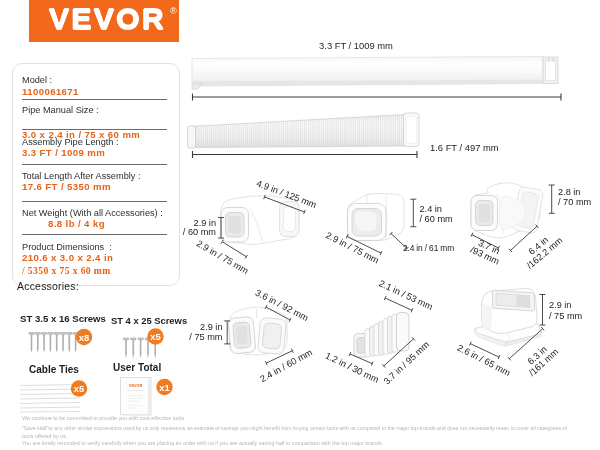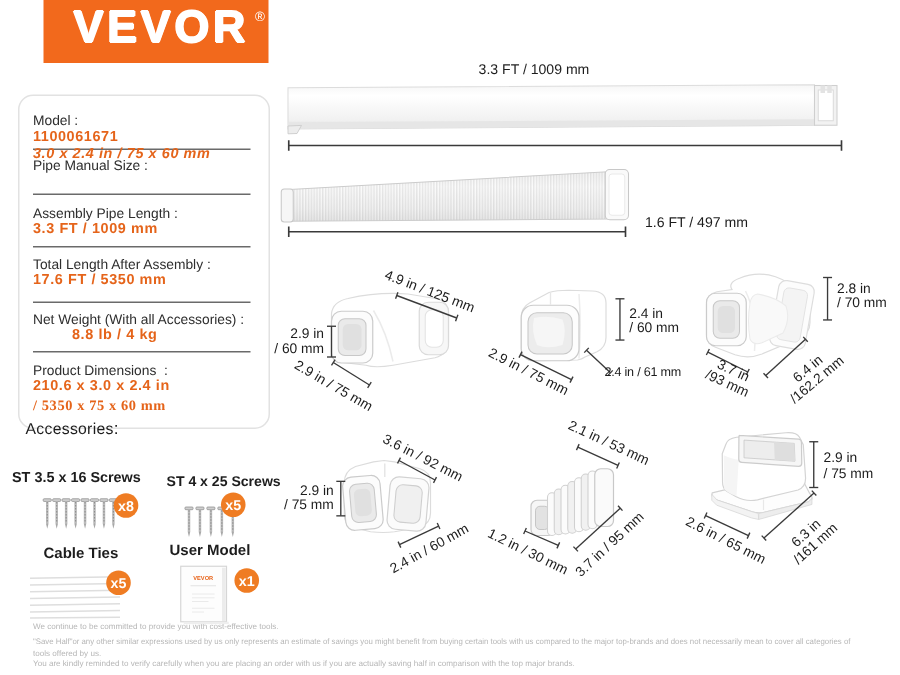--- a/index.html
+++ b/index.html
@@ -17,48 +17,48 @@
   <span class="abs" style="left:141px;top:6px;font-size:9px;">®</span>
 </div>
 
 <div class="abs" style="left:12px;top:63px;width:166px;height:221px;border:1px solid #e2e2e2;border-radius:10px;background:#fff;"></div>
 
 <div class="lab" style="top:76px;">Model :</div>
 <div class="val" style="top:86.5px;">1100061671</div>
 <div class="sep" style="top:99px;"></div>
 
 <div class="lab" style="top:106px;">Pipe Manual Size :</div>
-<div class="val" style="top:98px;font-style:italic;">3.0 x 2.4 in / 75 x 60 mm</div>
+<div class="val" style="top:130px;">3.0 x 2.4 in / 75 x 60 mm</div>
 <div class="sep" style="top:129px;"></div>
 
 <div class="lab" style="top:138px;">Assembly Pipe Length :</div>
 <div class="val" style="top:147.5px;">3.3 FT / 1009 mm</div>
 <div class="sep" style="top:164px;"></div>
 
 <div class="lab" style="top:172px;">Total Length After Assembly :</div>
 <div class="val" style="top:182px;">17.6 FT / 5350 mm</div>
 <div class="sep" style="top:200.5px;"></div>
 
 <div class="lab" style="top:209px;">Net Weight (With all Accessories) :</div>
 <div class="val" style="top:219px;padding-left:26px;">8.8 lb / 4 kg</div>
 <div class="sep" style="top:233.8px;"></div>
 
 <div class="lab" style="top:242.5px;">Product Dimensions&nbsp; :</div>
 <div class="val" style="top:252.5px;">210.6 x 3.0 x 2.4 in</div>
 <div class="val" style="top:265.5px;font-family:Liberation Serif, serif;">/ 5350 x 75 x 60 mm</div>
 
 <div class="abs" style="left:17px;top:280px;font-size:10.5px;font-weight:normal;letter-spacing:0.2px;color:#1d1d1d;">Accessories<span style="font-size:11.5px;">:</span></div>
 
-<div class="abs" style="left:8px;top:312.5px;font-size:9.6px;font-weight:bold;color:#1d1d1d;">ST 3.5 x 16 Screws</div>
+<div class="abs" style="left:20px;top:312.5px;font-size:9.6px;font-weight:bold;color:#1d1d1d;">ST 3.5 x 16 Screws</div>
 
 <div class="abs" style="left:111px;top:315px;font-size:9.4px;font-weight:bold;color:#1d1d1d;">ST 4 x 25 Screws</div>
 
 <div class="abs" style="left:29px;top:363.5px;font-size:10px;font-weight:bold;color:#1d1d1d;">Cable Ties</div>
 
-<div class="abs" style="left:113px;top:361.5px;font-size:10px;font-weight:bold;color:#1d1d1d;">User Model</div>
+<div class="abs" style="left:113px;top:361.5px;font-size:10px;font-weight:bold;color:#1d1d1d;">User Total</div>
 
 <div class="abs" style="left:22px;top:415.6px;font-size:5.4px;line-height:5.4px;color:#b6b6b6;white-space:nowrap;">We continue to be committed to provide you with cost-effective tools.</div>
 <div class="abs" style="left:22px;top:426.1px;font-size:5.4px;line-height:5.4px;color:#b6b6b6;white-space:nowrap;transform:scaleX(0.966);transform-origin:0 0;">"Save Half"or any other similar expressions used by us only represents an estimate of savings you might benefit from buying certain tools with us compared to the major top-brands and does not necessarily mean to cover all categories of</div>
 <div class="abs" style="left:22px;top:433.6px;font-size:5.4px;line-height:5.4px;color:#b6b6b6;white-space:nowrap;">tools offered by us.</div>
 <div class="abs" style="left:22px;top:441.1px;font-size:5.4px;line-height:5.4px;color:#b6b6b6;white-space:nowrap;">You are kindly reminded to verify carefully when you are placing an order with us if you are actually saving half in comparison with the top major brands.</div>
 
 <svg class="abs" style="left:0;top:0;" width="600" height="450" viewBox="0 0 600 450">
   <defs>
     <linearGradient id="gDuct" x1="0" y1="0" x2="0" y2="1">
       <stop offset="0" stop-color="#f6f6f6"></stop>

